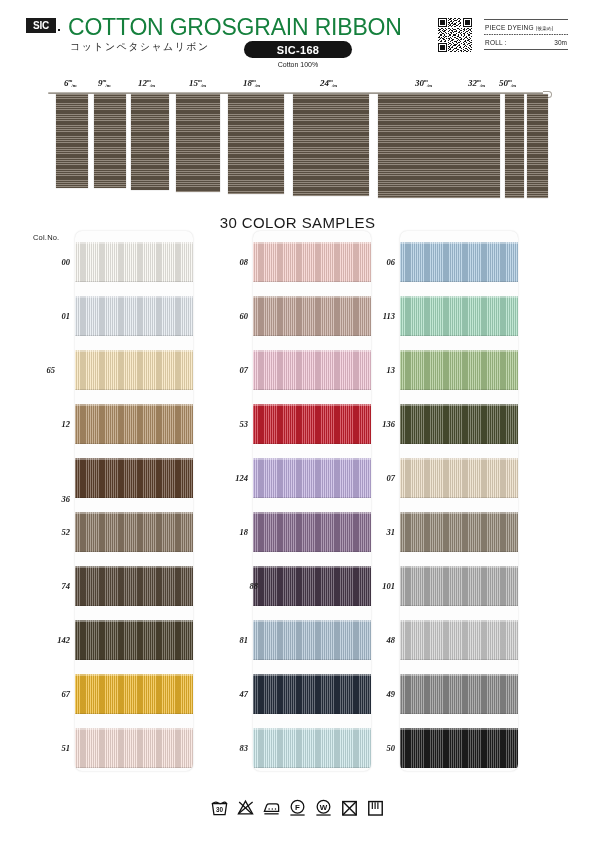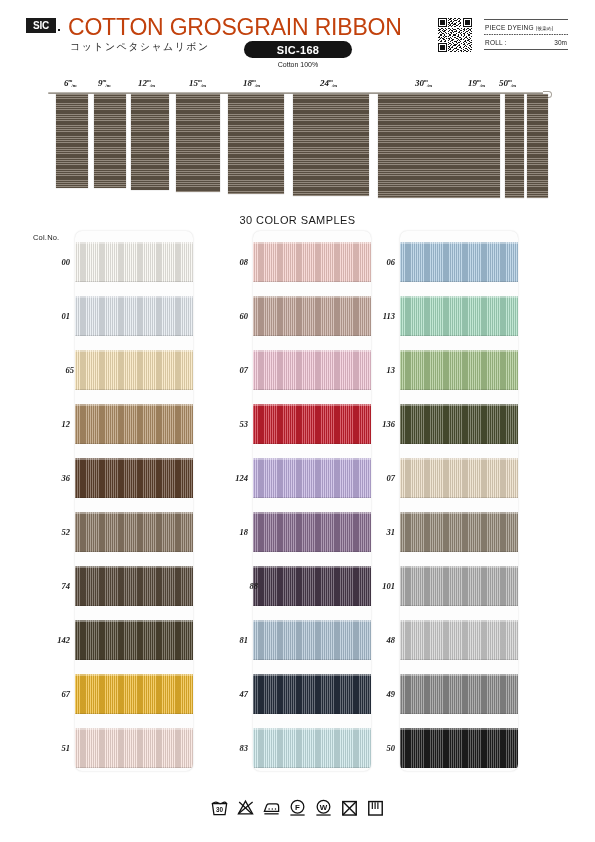--- a/index.html
+++ b/index.html
@@ -24,21 +24,21 @@
     color: #fff; font-size: 10px; font-weight: bold;
     letter-spacing: -0.3px; font-family: "Liberation Sans", sans-serif;
   }
   .logo-dot {
     position: absolute; left: 58px; top: 29px;
     width: 2px; height: 2px; background: #1a1a1a;
   }
 
   .title-main {
     position: absolute; left: 68px; top: 14px;
-    font-size: 23px; font-weight: 400; color: #c2410c;
+    font-size: 23px; font-weight: 400; color: #15803d;
     letter-spacing: -0.2px; white-space: nowrap;
     font-family: "Liberation Sans", sans-serif;
   }
   .title-jp {
     position: absolute; left: 70px; top: 40px;
     font-size: 10px; color: #2b2b2b; letter-spacing: 1.4px;
     white-space: nowrap;
     font-family: Liberation Mono, monospace;
   }
 
@@ -116,21 +116,21 @@
       rgba(255,255,255,0.26) 0.8px,
       rgba(0,0,0,0.20) 0.8px,
       rgba(0,0,0,0.20) 2.2px
     );
     box-shadow: 0 0 1px rgba(0,0,0,0.3);
   }
 
   
   .samples-title {
     position: absolute; left: 0; top: 214px; width: 595px;
-    text-align: center; font-size: 11px; color: #1a1a1a; letter-spacing: 0.4px;
+    text-align: center; font-size: 15px; color: #1a1a1a; letter-spacing: 0.4px;
   }
   .colno {
     position: absolute; left: 33px; top: 233px;
     font-size: 7.5px; color: #1a1a1a; letter-spacing: 0.2px;
   }
 
   .swatch-col {
     position: absolute; top: 231px;
     width: 118px; height: 540px;
     background: #fdfdfd;
@@ -448,21 +448,21 @@
   </div>
 
   <div class="widths" id="widths-row">
       <div class="wlabel" style="left: 64px;"><span>6</span><sup>m</sup><span class="frac">/<span>m</span></span></div>
       <div class="wlabel" style="left: 98px;"><span>9</span><sup>m</sup><span class="frac">/<span>m</span></span></div>
       <div class="wlabel" style="left: 138px;"><span>12</span><sup>m</sup><span class="frac">/<span>m</span></span></div>
       <div class="wlabel" style="left: 189px;"><span>15</span><sup>m</sup><span class="frac">/<span>m</span></span></div>
       <div class="wlabel" style="left: 243px;"><span>18</span><sup>m</sup><span class="frac">/<span>m</span></span></div>
       <div class="wlabel" style="left: 320px;"><span>24</span><sup>m</sup><span class="frac">/<span>m</span></span></div>
       <div class="wlabel" style="left: 415px;"><span>30</span><sup>m</sup><span class="frac">/<span>m</span></span></div>
-      <div class="wlabel" style="left: 468px;"><span>19</span><sup>m</sup><span class="frac">/<span>m</span></span></div>
+      <div class="wlabel" style="left: 468px;"><span>32</span><sup>m</sup><span class="frac">/<span>m</span></span></div>
       <div class="wlabel" style="left: 499px;"><span>50</span><sup>m</sup><span class="frac">/<span>m</span></span></div>
     </div>
   <div class="ribbon-rule"></div>
   <div class="ribbon-area" id="ribbon-area">
       <div class="ribbon" style="left: 56px; width: 32px; height: 94px;"></div>
       <div class="ribbon" style="left: 94px; width: 32px; height: 94px;"></div>
       <div class="ribbon" style="left: 131px; width: 38px; height: 96px;"></div>
       <div class="ribbon" style="left: 176px; width: 44px; height: 98px;"></div>
       <div class="ribbon" style="left: 228px; width: 56px; height: 100px;"></div>
       <div class="ribbon" style="left: 293px; width: 76px; height: 102px;"></div>
@@ -506,23 +506,23 @@
       <div class="swatch" style="top: 227px; background-color: rgb(233, 218, 194);"></div>
       <div class="swatch" style="top: 281px; background-color: rgb(150, 139, 122);"></div>
       <div class="swatch" style="top: 335px; background-color: rgb(179, 179, 179);"></div>
       <div class="swatch" style="top: 389px; background-color: rgb(207, 207, 207);"></div>
       <div class="swatch" style="top: 443px; background-color: rgb(140, 140, 140);"></div>
       <div class="swatch" style="top: 497px; background-color: rgb(30, 30, 30);"></div>
     </div>
   <div id="numbers-layer">
       <div class="num" style="left: 36px; top: 257px;">00</div>
       <div class="num" style="left: 36px; top: 311px;">01</div>
-      <div class="num" style="left: 40px; top: 365px;">65</div>
+      <div class="num" style="left: 21px; top: 365px;">65</div>
       <div class="num" style="left: 36px; top: 419px;">12</div>
-      <div class="num" style="left: 36px; top: 473px;">36</div>
+      <div class="num" style="left: 36px; top: 494px;">36</div>
       <div class="num" style="left: 36px; top: 527px;">52</div>
       <div class="num" style="left: 36px; top: 581px;">74</div>
       <div class="num" style="left: 36px; top: 635px;">142</div>
       <div class="num" style="left: 36px; top: 689px;">67</div>
       <div class="num" style="left: 36px; top: 743px;">51</div>
       <div class="num" style="left: 214px; top: 257px;">08</div>
       <div class="num" style="left: 214px; top: 311px;">60</div>
       <div class="num" style="left: 214px; top: 365px;">07</div>
       <div class="num" style="left: 214px; top: 419px;">53</div>
       <div class="num" style="left: 214px; top: 473px;">124</div>

